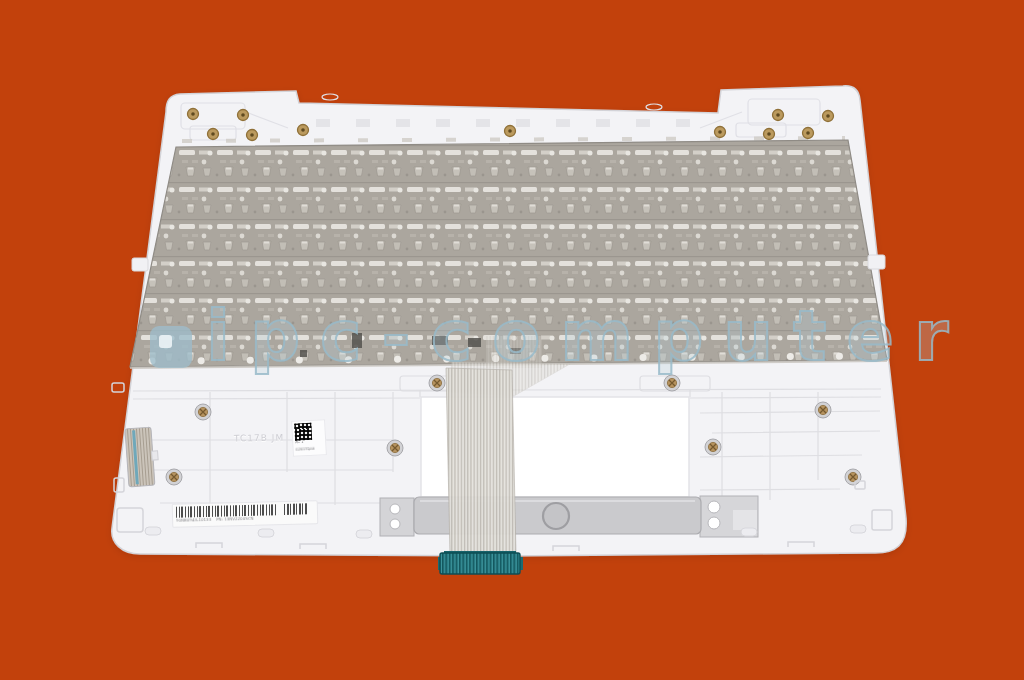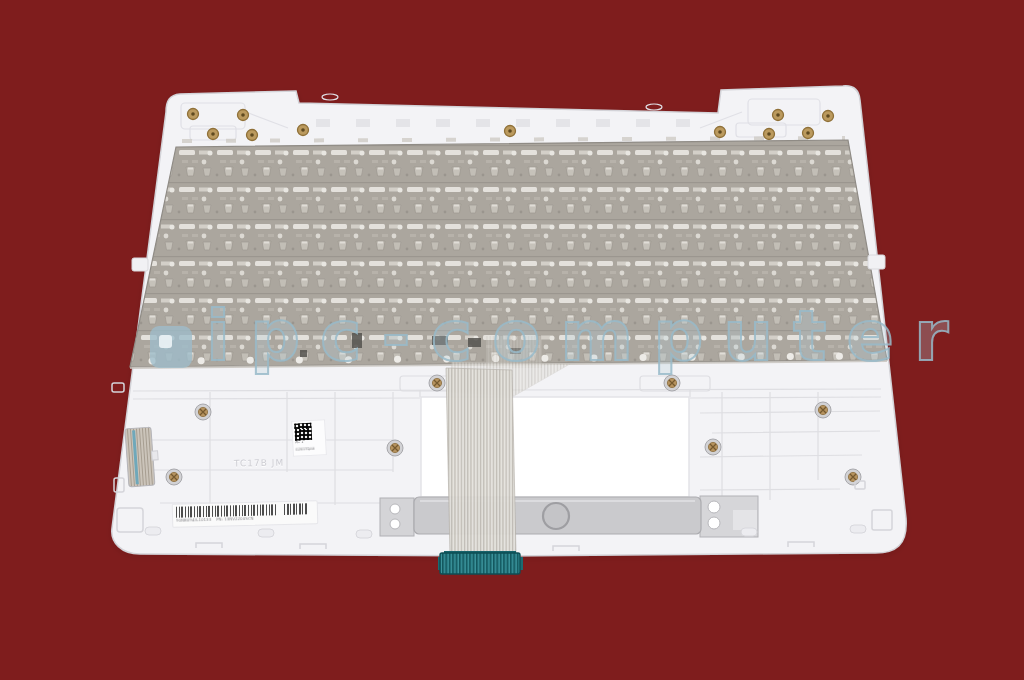--- a/index.html
+++ b/index.html
@@ -1,16 +1,16 @@
 <!DOCTYPE html>
 <html><head>
 <meta charset="utf-8">
 <style>
   html,body{margin:0;padding:0;background:#ffffff;}
-  .stage{position:relative;width:1024px;height:680px;background:#7f1d1d;overflow:hidden;
+  .stage{position:relative;width:1024px;height:680px;background:#c2410c;overflow:hidden;
          font-family:"DejaVu Sans", sans-serif;}
   .stage svg{position:absolute;left:0;top:0;}
 
   
   .watermark{position:absolute;left:150px;top:296px;width:760px;height:80px;
              display:flex;align-items:center;pointer-events:none;z-index:40;}
   .wm-logo{width:42px;height:42px;border-radius:9px;margin-top:22px;
            background:rgba(158,189,203,0.78);position:relative;flex:0 0 auto;}
   .wm-logo::after{content:"";position:absolute;left:9px;top:9px;width:13px;height:13px;
                   border-radius:3px;background:rgba(236,243,246,0.9);}
@@ -40,21 +40,21 @@
   .dm{width:17px;height:17px;float:left;
       background:
         repeating-linear-gradient(0deg,rgba(0,0,0,0.9) 0 2px,transparent 2px 4px),
         repeating-linear-gradient(90deg,#1a1a1a 0 2px,#f2f2f2 2px 4px);}
   .dmside{float:left;font-size:7px;line-height:7px;color:#6f6f73;
           transform:scale(0.5);transform-origin:left top;width:20px;}
   .dmbottom{clear:both;font-size:7px;color:#6f6f73;white-space:nowrap;
             transform:scale(0.5);transform-origin:left top;width:60px;filter:blur(0.2px);}
 
   
-  .molded{position:absolute;left:234px;top:458px;z-index:25;font-size:9px;
+  .molded{position:absolute;left:234px;top:433px;z-index:25;font-size:9px;
           letter-spacing:1px;color:#cdcdd3;transform:rotate(-1deg);
           text-shadow:0 1px 0 #ffffff;}
 </style>
 </head>
 <body>
 
 <div class="stage">
 
 <svg width="1024" height="680" viewBox="0 0 1024 680">
   <defs>

